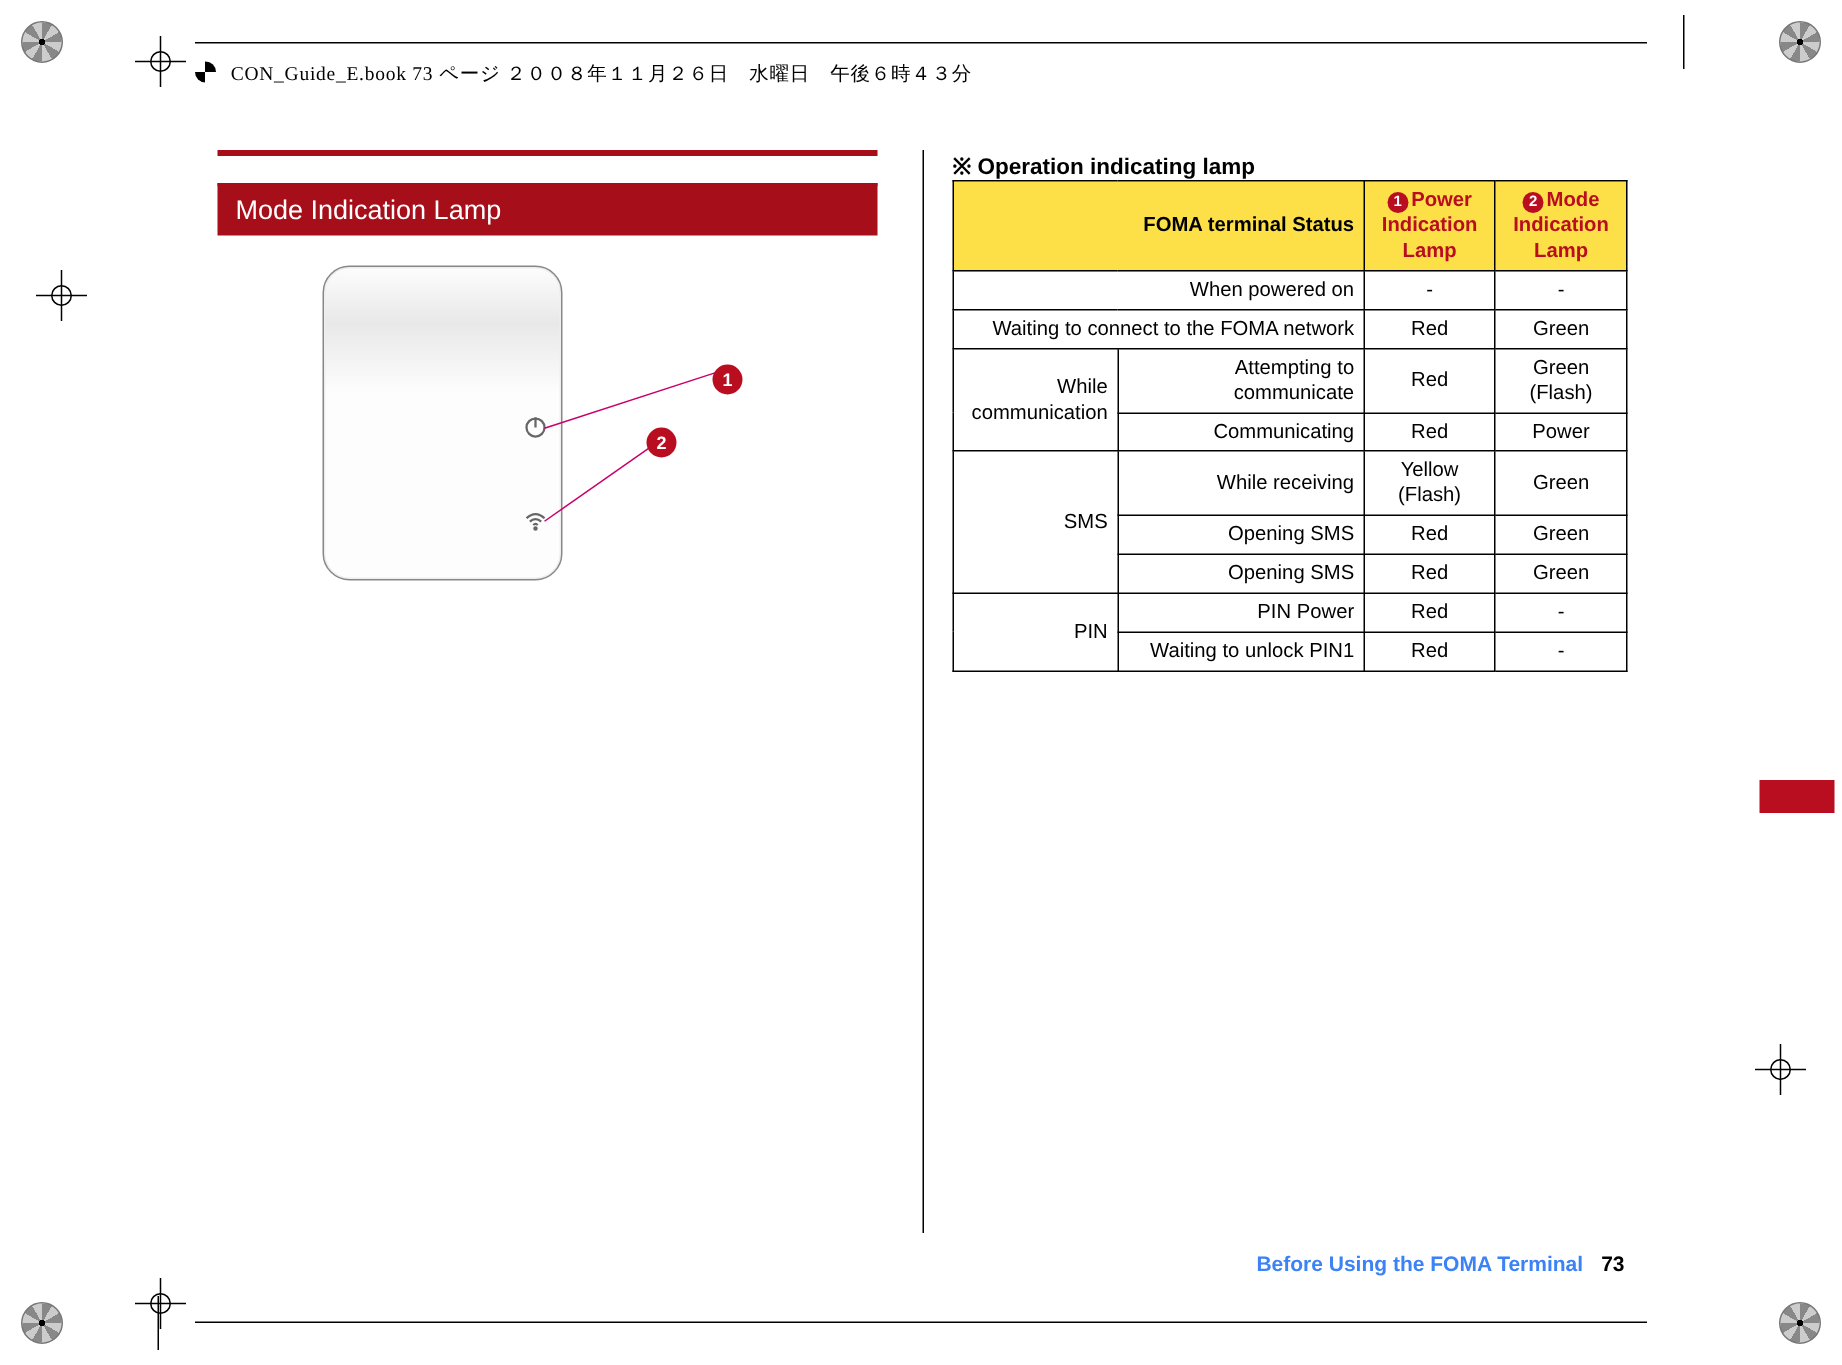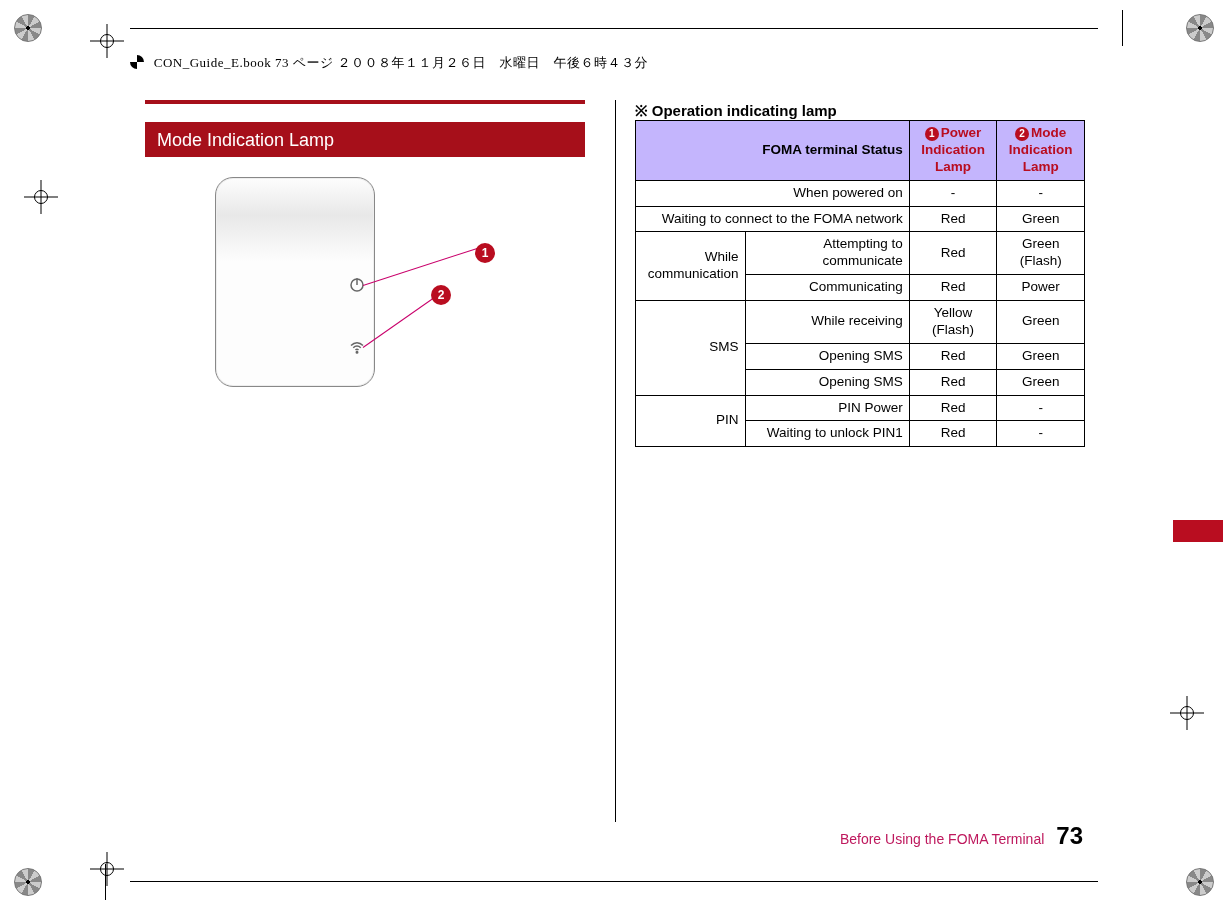--- a/index.html
+++ b/index.html
@@ -53,21 +53,21 @@
   .cm-right { bottom: 180px; right: 24px; }
 
   .trim-line { position: absolute; background: #000; }
   .trim-h-top { top: 28px; left: 130px; right: 130px; height: 1px; }
   .trim-h-bot { bottom: 28px; left: 130px; right: 130px; height: 1px; }
   .trim-v-tr  { top: 10px; right: 105px; width: 1px; height: 36px; }
   .trim-v-bl  { bottom: 10px; left: 105px; width: 1px; height: 36px; }
 
   .book-header {
     position: absolute;
-    top: 54px; left: 130px;
+    top: 40px; left: 130px;
     font-family: "MS Mincho", serif;
     font-size: 13px;
     letter-spacing: 0.5px;
   }
   .book-header .pinwheel {
     display: inline-block; width: 14px; height: 14px; margin-right: 6px;
     background: conic-gradient(#000 0 90deg, #fff 90deg 180deg, #000 180deg 270deg, #fff 270deg 360deg);
     border-radius: 50%;
     vertical-align: -2px;
   }
@@ -161,21 +161,21 @@
     font-size: 13.5px;
     table-layout: fixed;
   }
   table.lamp th, table.lamp td {
     border: 1px solid #000;
     padding: 4px 6px;
     vertical-align: middle;
     line-height: 1.25;
   }
   table.lamp th {
-    background: #c4b5fd;
+    background: #fde047;
     font-weight: bold;
     text-align: center;
   }
   table.lamp .c1 { text-align: right; }
   table.lamp .cc { text-align: center; }
   table.lamp col.status1 { width: 100px; }
   table.lamp col.status2 { width: 150px; }
   table.lamp col.lamp { width: 80px; }
 
   .circled {
@@ -200,22 +200,22 @@
   }
 
   .footer {
     position: absolute;
     right: 0; bottom: 0;
     font-size: 14px;
     display: flex;
     align-items: baseline;
     gap: 12px;
   }
-  .footer .label { color: #be185d; font-weight: 400; }
-  .footer .num { font-size: 24px; font-weight: bold; }
+  .footer .label { color: #3b82f6; font-weight: 700; }
+  .footer .num { font-size: 14px; font-weight: bold; }
 </style>
 </head>
 <body>
 
 <div class="reg reg-tl"></div>
 <div class="reg reg-tr"></div>
 <div class="reg reg-bl"></div>
 <div class="reg reg-br"></div>
 
 <div class="crossmark cm-top">

